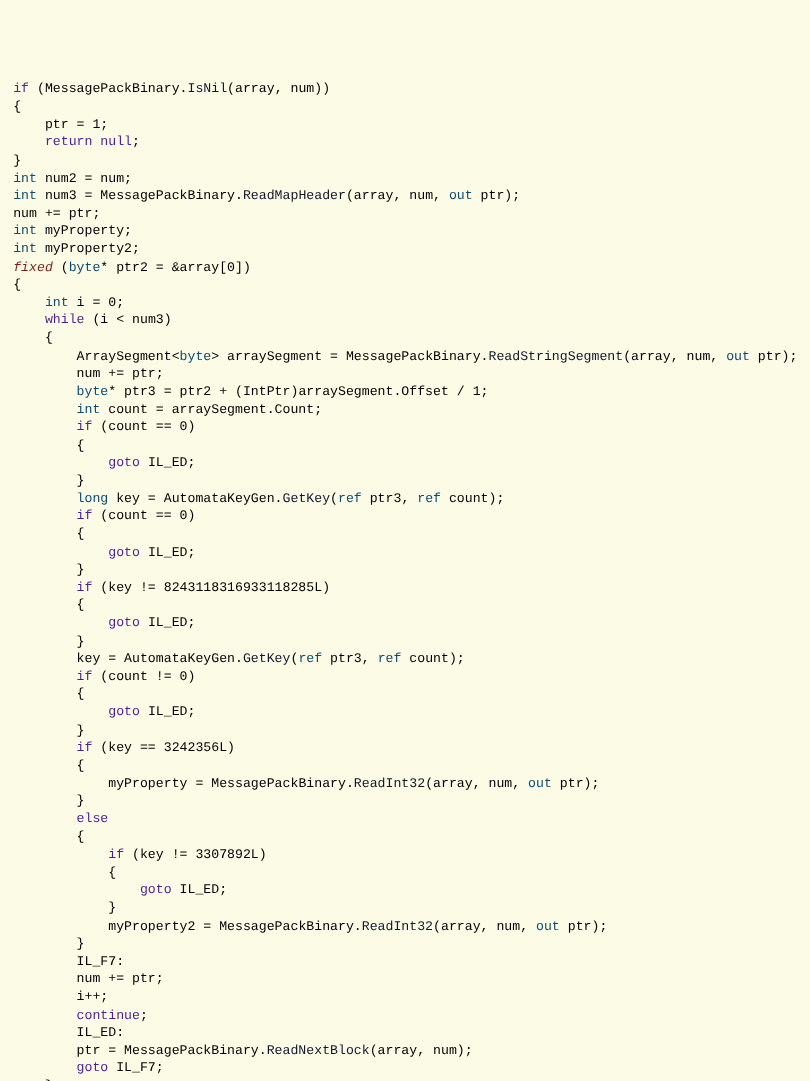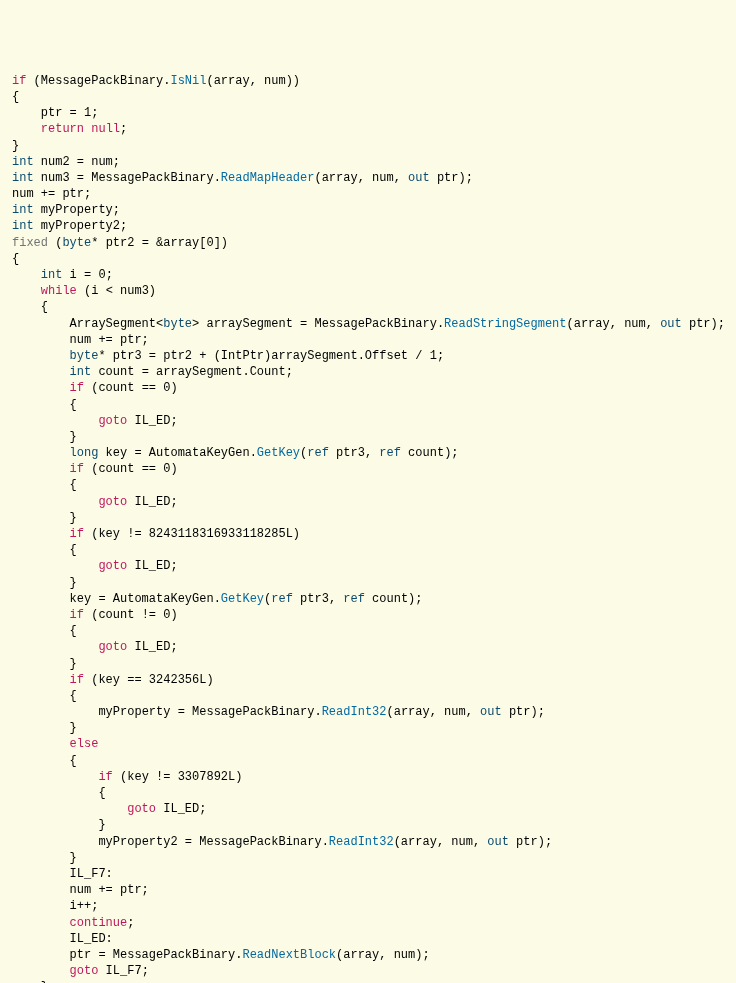--- a/index.html
+++ b/index.html
@@ -5,24 +5,24 @@
   body {
     margin: 0;
     padding: 8px 12px;
     background: #fbfbe6;
     font-family: Consolas, 'Courier New', monospace;
     font-size: 12px;
     line-height: 1.35;
     color: #000;
     white-space: pre;
   }
-  .kw { color: #be185d; }
+  .kw { color: #4c1d95; }
   .type { color: #0c4a6e; }
-  .method { color: #0369a1; font-family: Liberation Mono, monospace; }
-  .lit { color: #737373; }
+  .method { color: #0f172a; font-family: Liberation Mono, monospace; }
+  .lit { color: #7f1d1d; font-style: italic; }
 </style>
 </head>
 <body>
 
 
 
 <div id="code"><div><span class="kw">if</span><span> (MessagePackBinary.</span><span class="method">IsNil</span><span>(array, num))</span></div><div><span>{</span></div><div>    <span>ptr = 1;</span></div><div>    <span class="kw">return</span><span> </span><span class="kw">null</span><span>;</span></div><div><span>}</span></div><div><span class="type">int</span><span> num2 = num;</span></div><div><span class="type">int</span><span> num3 = MessagePackBinary.</span><span class="method">ReadMapHeader</span><span>(array, num, </span><span class="type">out</span><span> ptr);</span></div><div><span>num += ptr;</span></div><div><span class="type">int</span><span> myProperty;</span></div><div><span class="type">int</span><span> myProperty2;</span></div><div><span class="lit">fixed</span><span> (</span><span class="type">byte</span><span>* ptr2 = &amp;array[0])</span></div><div><span>{</span></div><div>    <span class="type">int</span><span> i = 0;</span></div><div>    <span class="kw">while</span><span> (i &lt; num3)</span></div><div>    <span>{</span></div><div>        <span>ArraySegment&lt;</span><span class="type">byte</span><span>&gt; arraySegment = MessagePackBinary.</span><span class="method">ReadStringSegment</span><span>(array, num, </span><span class="type">out</span><span> ptr);</span></div><div>        <span>num += ptr;</span></div><div>        <span class="type">byte</span><span>* ptr3 = ptr2 + (IntPtr)arraySegment.Offset / 1;</span></div><div>        <span class="type">int</span><span> count = arraySegment.Count;</span></div><div>        <span class="kw">if</span><span> (count == 0)</span></div><div>        <span>{</span></div><div>            <span class="kw">goto</span><span> IL_ED;</span></div><div>        <span>}</span></div><div>        <span class="type">long</span><span> key = AutomataKeyGen.</span><span class="method">GetKey</span><span>(</span><span class="type">ref</span><span> ptr3, </span><span class="type">ref</span><span> count);</span></div><div>        <span class="kw">if</span><span> (count == 0)</span></div><div>        <span>{</span></div><div>            <span class="kw">goto</span><span> IL_ED;</span></div><div>        <span>}</span></div><div>        <span class="kw">if</span><span> (key != 8243118316933118285L)</span></div><div>        <span>{</span></div><div>            <span class="kw">goto</span><span> IL_ED;</span></div><div>        <span>}</span></div><div>        <span>key = AutomataKeyGen.</span><span class="method">GetKey</span><span>(</span><span class="type">ref</span><span> ptr3, </span><span class="type">ref</span><span> count);</span></div><div>        <span class="kw">if</span><span> (count != 0)</span></div><div>        <span>{</span></div><div>            <span class="kw">goto</span><span> IL_ED;</span></div><div>        <span>}</span></div><div>        <span class="kw">if</span><span> (key == 3242356L)</span></div><div>        <span>{</span></div><div>            <span>myProperty = MessagePackBinary.</span><span class="method">ReadInt32</span><span>(array, num, </span><span class="type">out</span><span> ptr);</span></div><div>        <span>}</span></div><div>        <span class="kw">else</span></div><div>        <span>{</span></div><div>            <span class="kw">if</span><span> (key != 3307892L)</span></div><div>            <span>{</span></div><div>                <span class="kw">goto</span><span> IL_ED;</span></div><div>            <span>}</span></div><div>            <span>myProperty2 = MessagePackBinary.</span><span class="method">ReadInt32</span><span>(array, num, </span><span class="type">out</span><span> ptr);</span></div><div>        <span>}</span></div><div>        <span>IL_F7:</span></div><div>        <span>num += ptr;</span></div><div>        <span>i++;</span></div><div>        <span class="kw">continue</span><span>;</span></div><div>        <span>IL_ED:</span></div><div>        <span>ptr = MessagePackBinary.</span><span class="method">ReadNextBlock</span><span>(array, num);</span></div><div>        <span class="kw">goto</span><span> IL_F7;</span></div><div>    <span>}</span></div></div>
 
 
 

